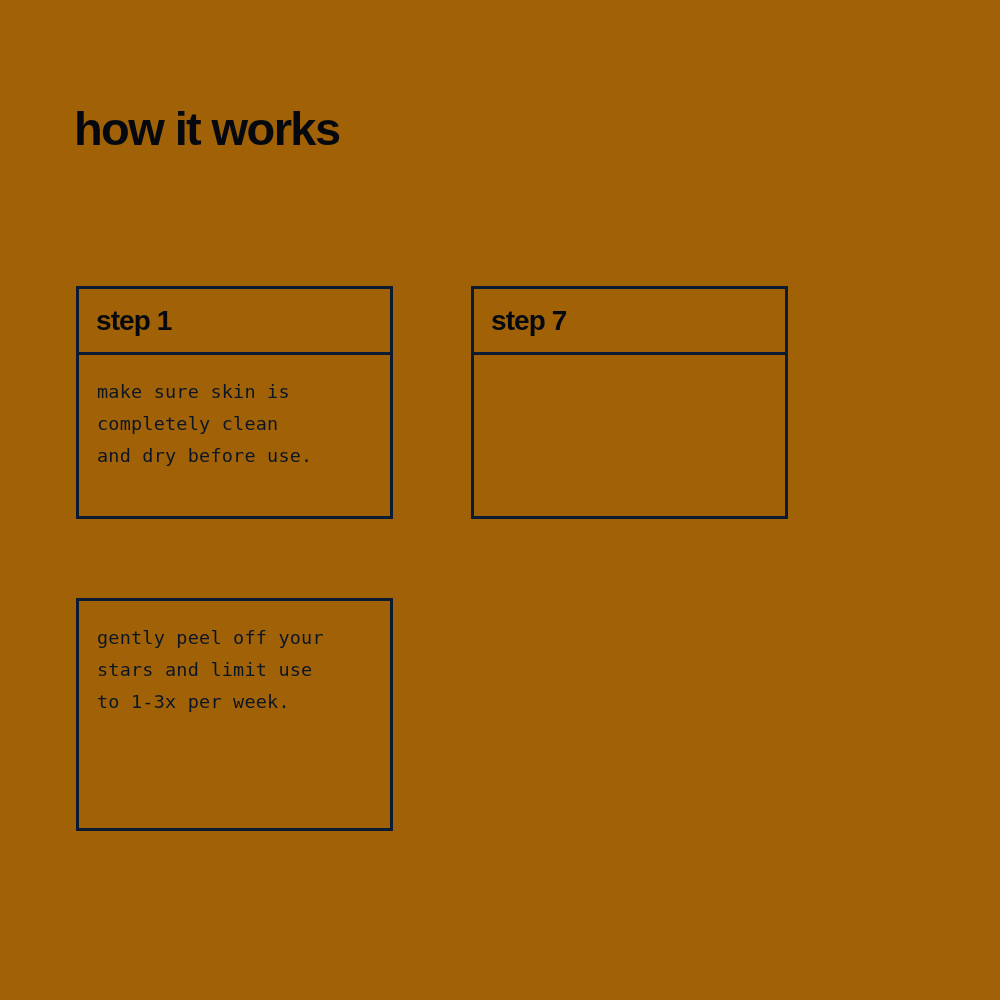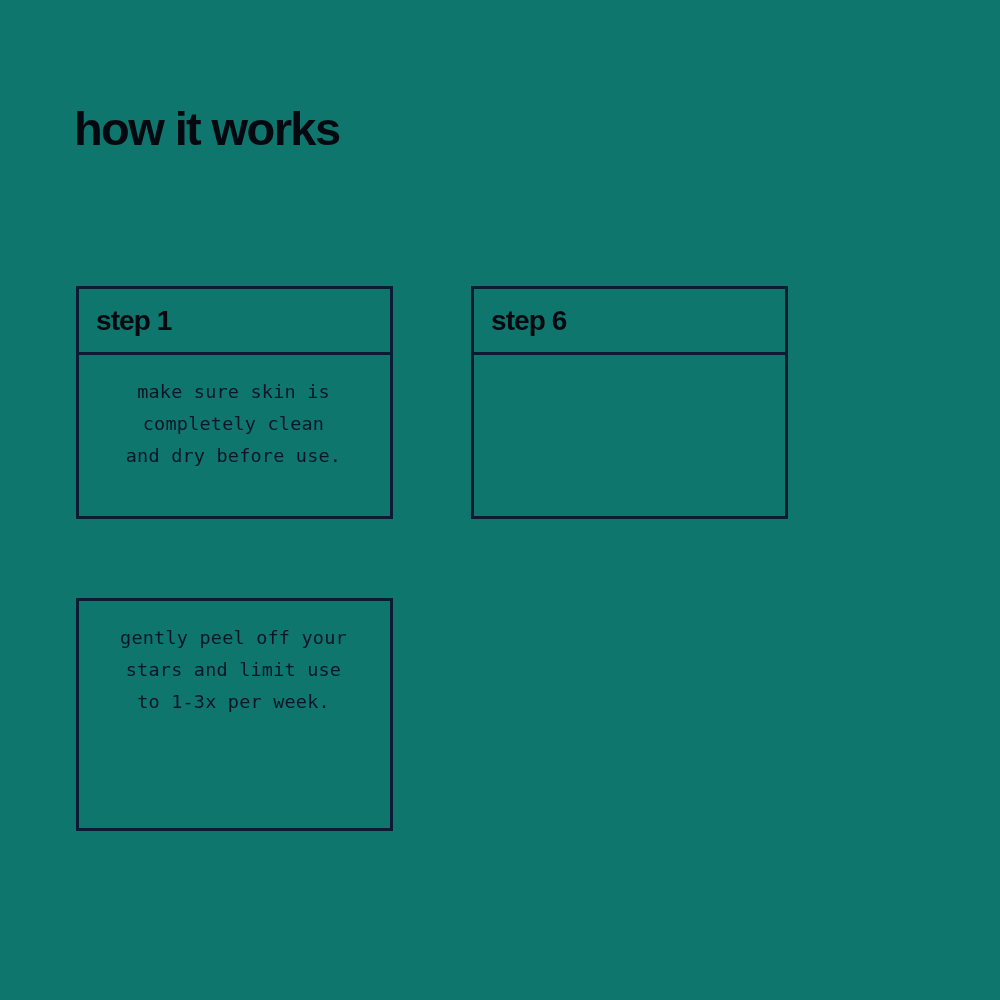--- a/index.html
+++ b/index.html
@@ -12,21 +12,21 @@
     width: 1000px;
     height: 1000px;
     overflow: hidden;
     font-family: "Liberation Sans", sans-serif;
   }
 
   #canvas {
     position: relative;
     width: 1000px;
     height: 1000px;
-    background: #0f766e;
+    background: #a16207;
     box-sizing: border-box;
   }
 
   
   #page-title {
     position: absolute;
     left: 74px;
     top: 98px;
     margin: 0;
     font-family: "Liberation Sans", sans-serif;
@@ -80,21 +80,20 @@
     letter-spacing: -0.9px;
     color: #05090f;
     white-space: nowrap;
     -webkit-font-smoothing: antialiased;
   }
 
   .step-card-body {
     box-sizing: border-box;
     flex: 1 1 auto;
     padding: 21px 20px 0 18px;
-    text-align: center;
   }
 
   .step-card-text {
     margin: 0;
     font-family: "DejaVu Sans Mono", "Liberation Mono", monospace;
     font-size: 18.5px;
     line-height: 32px;
     letter-spacing: 0.2px;
     color: #0a1526;
     white-space: pre-line;
@@ -115,21 +114,21 @@
       </div>
       <div class="step-card-body">
         <p class="step-card-text">make sure skin is
 completely clean
 and dry before use.</p>
       </div>
     </div>
 
     <div class="step-card">
       <div class="step-card-header">
-        <span class="step-card-title">step 6</span>
+        <span class="step-card-title">step 7</span>
       </div>
     </div>
 
 
     <div class="step-card">
       <div class="step-card-body">
         <p class="step-card-text">gently peel off your
 stars and limit use
 to 1-3x per week.</p>
       </div>

